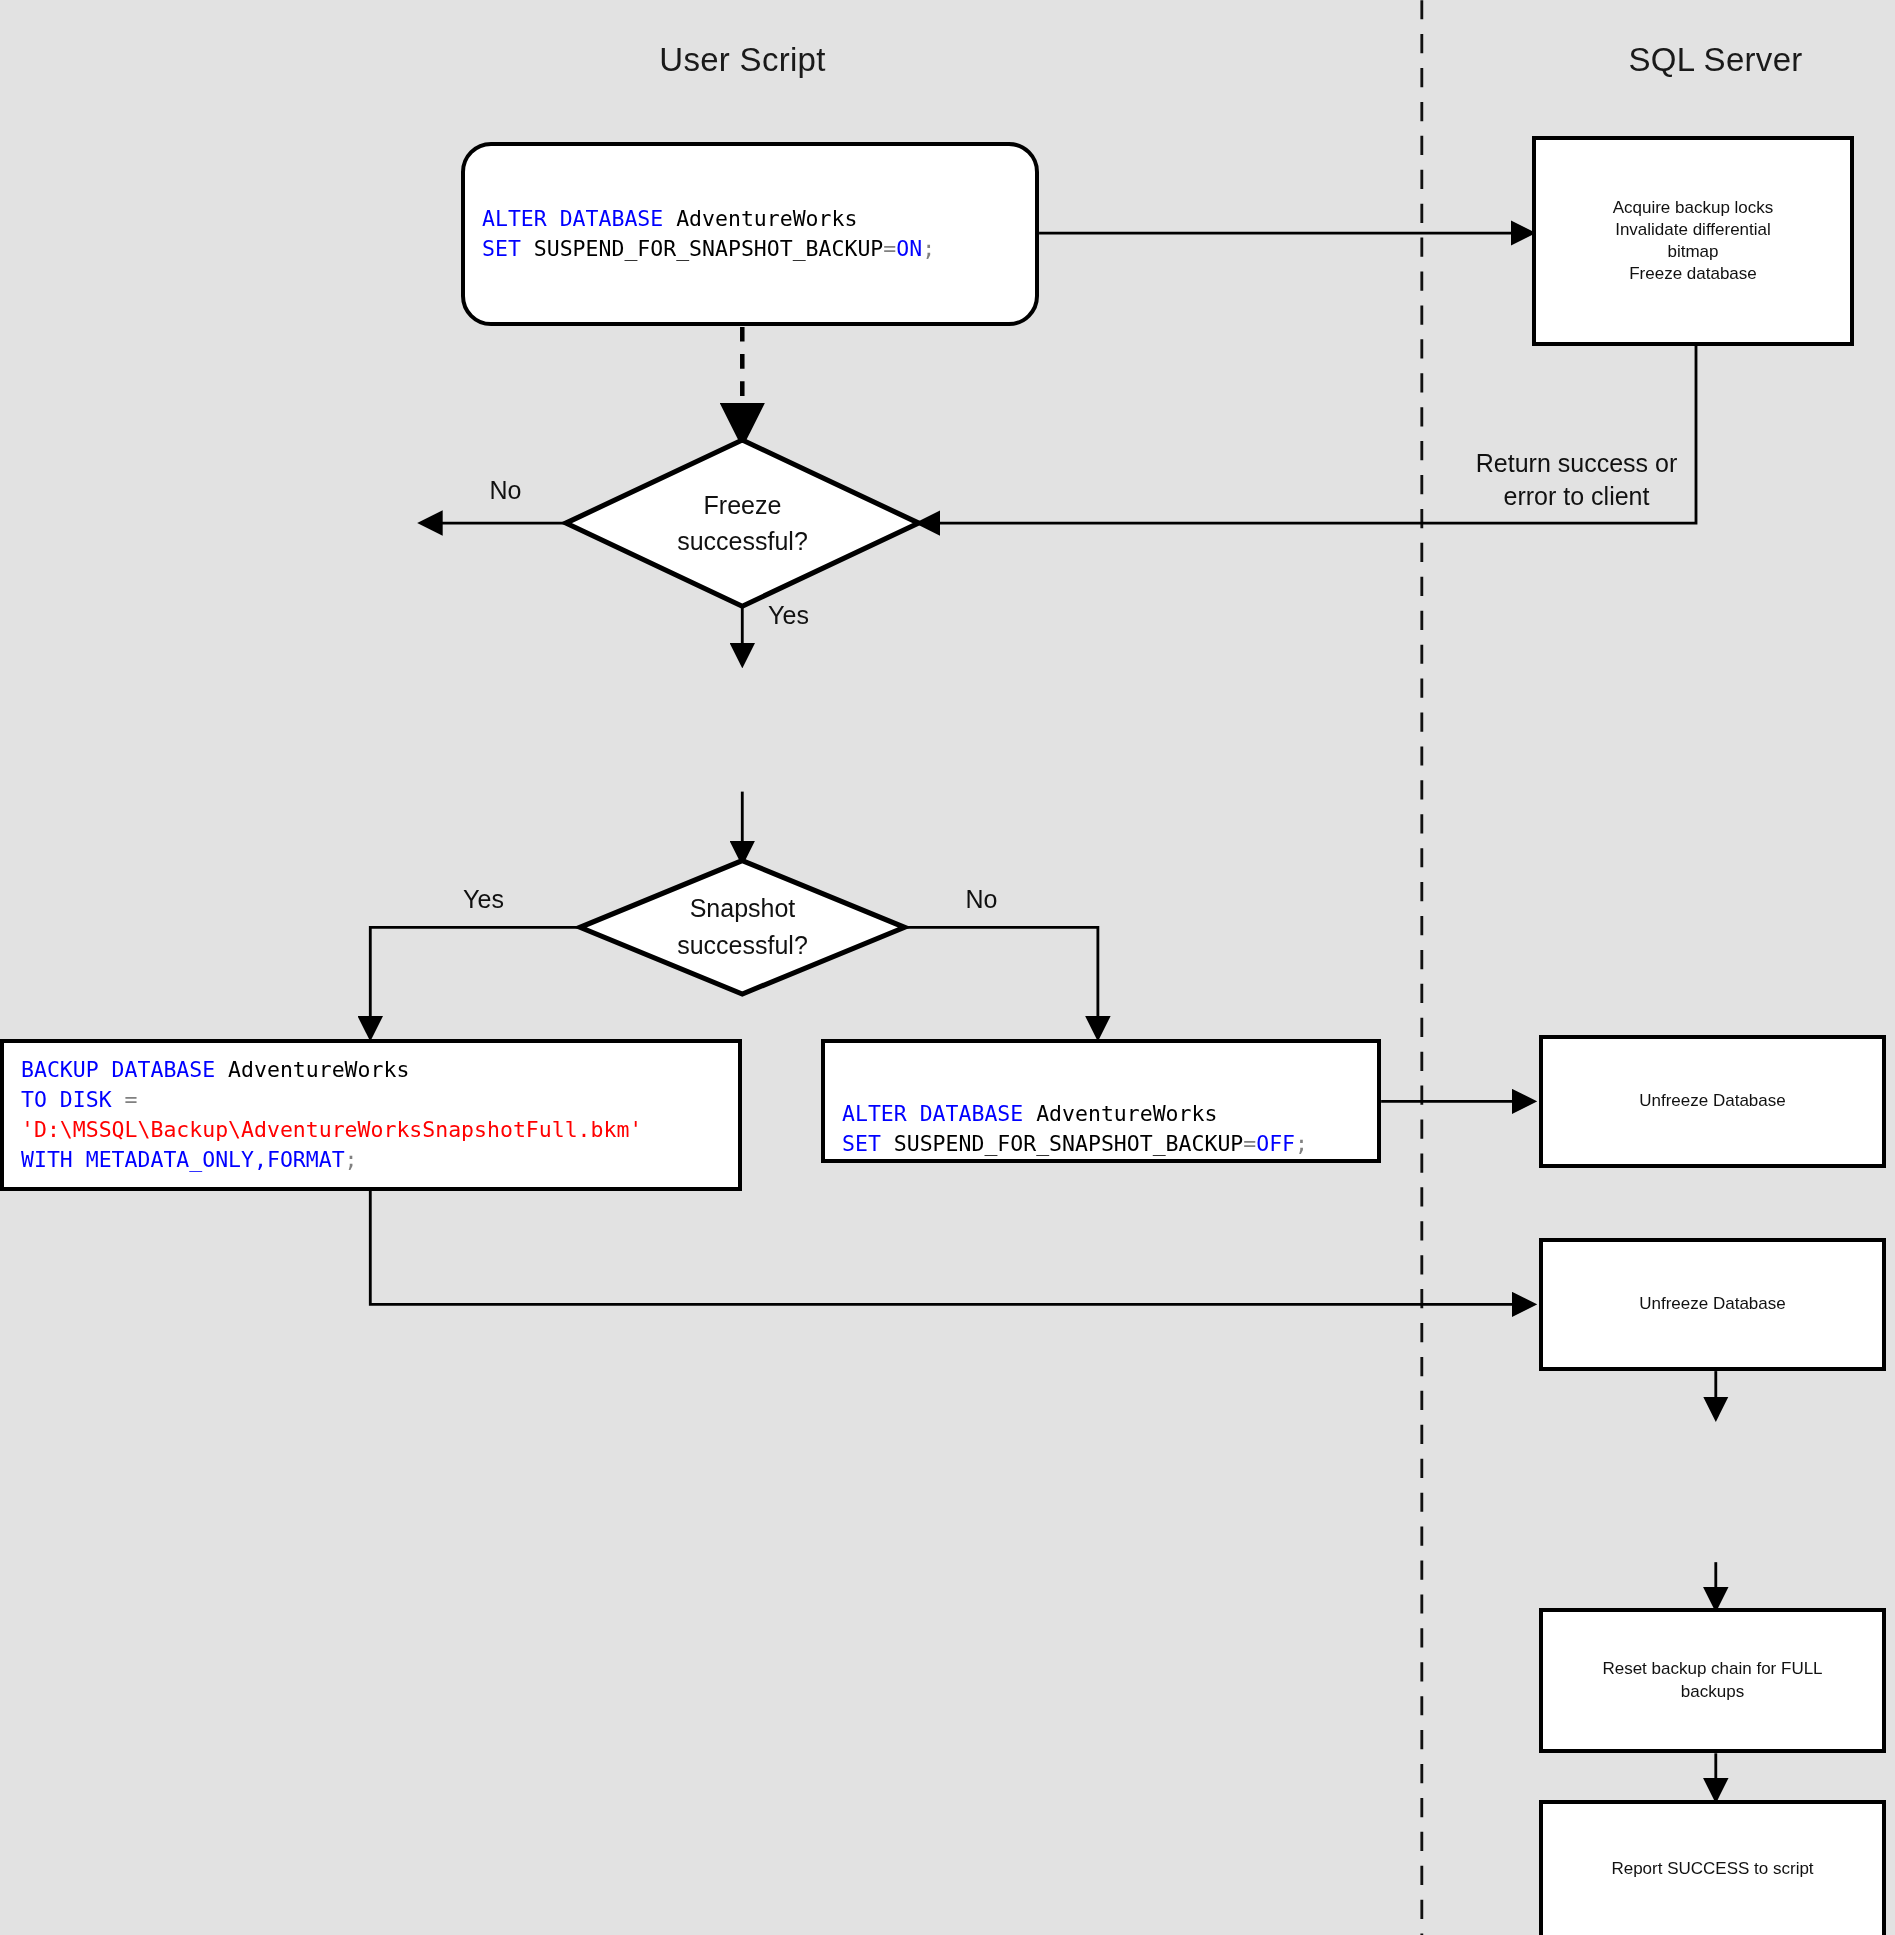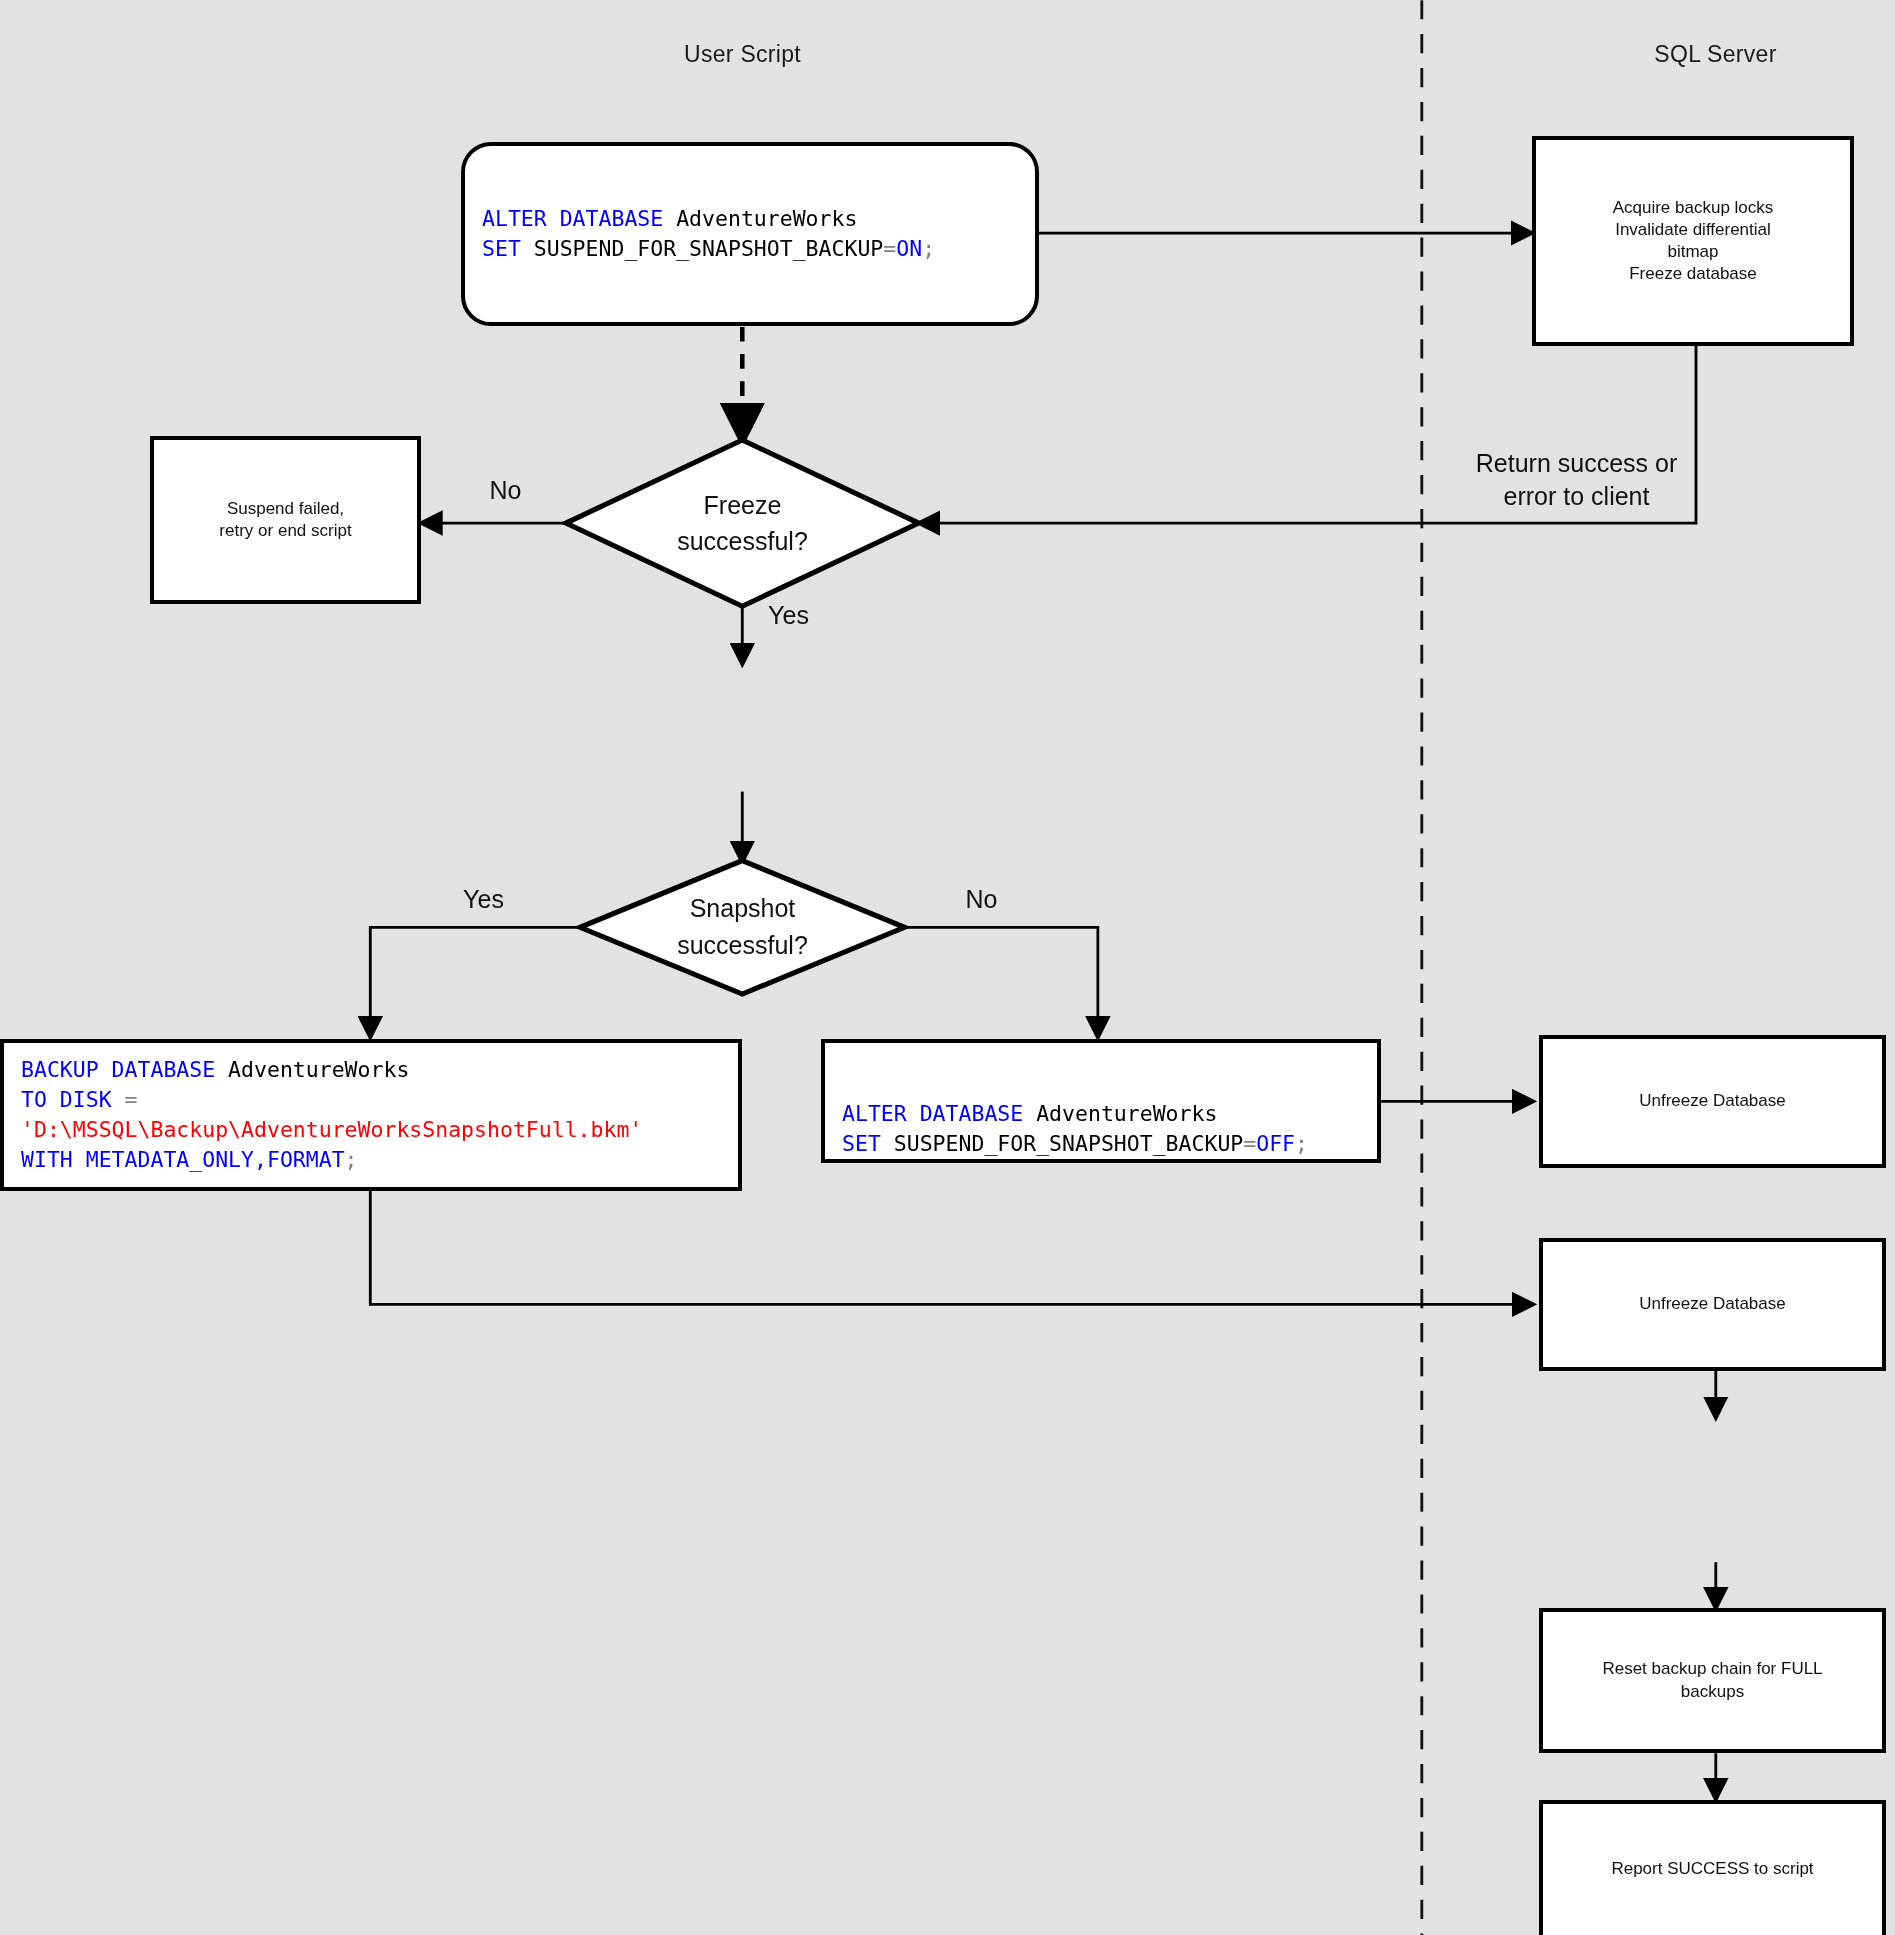--- a/index.html
+++ b/index.html
@@ -16,21 +16,21 @@
     overflow: hidden;
   }
   #svg-layer {
     position: absolute;
     left: 0; top: 0;
     width: 1895px;
     height: 1936px;
   }
   .lane-title {
     position: absolute;
-    font-size: 23px;
+    font-size: 33px;
     color: #1a1a1a;
     text-align: center;
     font-weight: 400;
     letter-spacing: 0.3px;
     white-space: nowrap;
   }
   .node {
     position: absolute;
     background: #ffffff;
     border: 4px solid #000000;
@@ -172,23 +172,20 @@
 
   <div class="code-node" style="left:461px; top:142px; width:578px; height:184px;border-radius:30px;">
     <div class="code-block"><span class="kw">ALTER DATABASE </span><span class="plain">AdventureWorks</span>
 <span class="kw">SET </span><span class="plain">SUSPEND_FOR_SNAPSHOT_BACKUP</span><span class="op">=</span><span class="kw">ON</span><span class="semi">;</span></div>
   </div>
 
   <div class="node" style="left:1532px; top:136px; width:322px; height:210px;">
     <div class="nlabel">Acquire backup locks<br>Invalidate differential<br>bitmap<br>Freeze database</div>
   </div>
 
-  <div class="node" style="left:150px; top:436px; width:271px; height:168px;">
-    <div class="nlabel">Suspend failed,<br>retry or end script</div>
-  </div>
 
 
   <div class="code-node" style="left:0px; top:1039px; width:742px; height:152px;">
     <div class="code-block"><span class="kw">BACKUP DATABASE </span><span class="plain">AdventureWorks</span>
 <span class="kw">TO DISK </span><span class="op">=</span>
 <span class="str">'D:\MSSQL\Backup\AdventureWorksSnapshotFull.bkm'</span>
 <span class="kw">WITH METADATA_ONLY,FORMAT</span><span class="semi">;</span></div>
   </div>
 
   <div class="code-node" style="left:821px; top:1039px; width:560px; height:124px;align-items:flex-end;">

